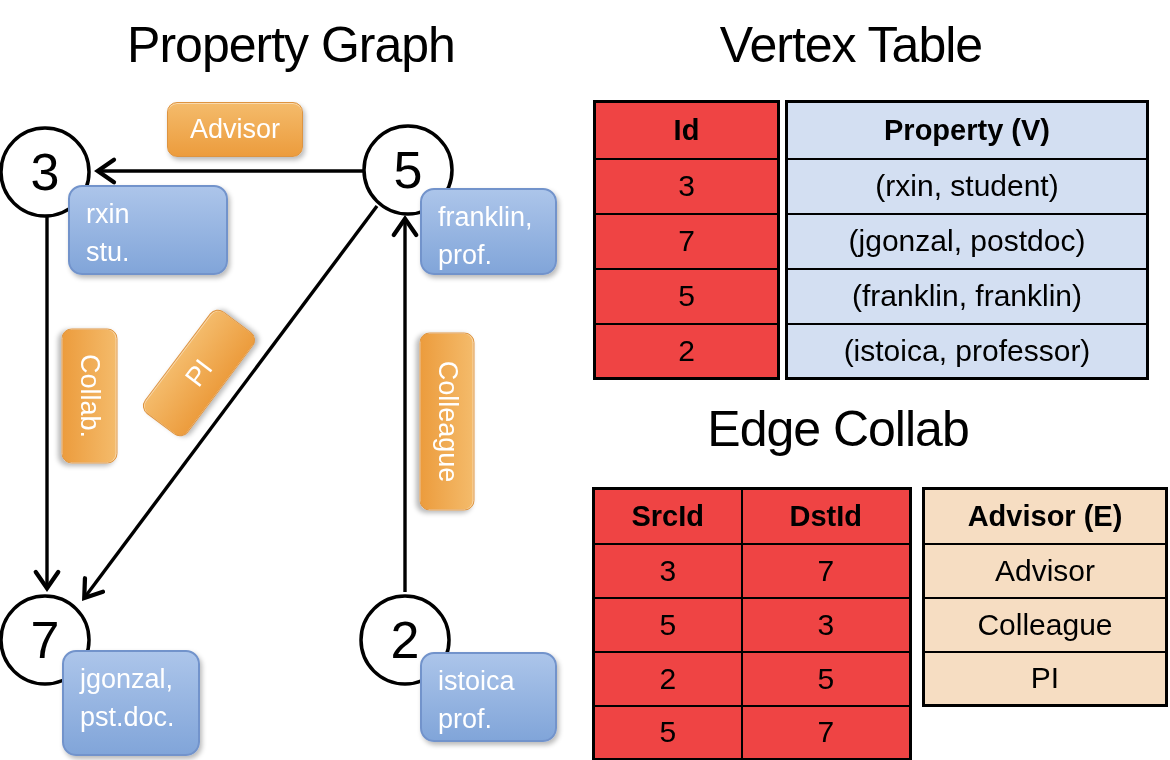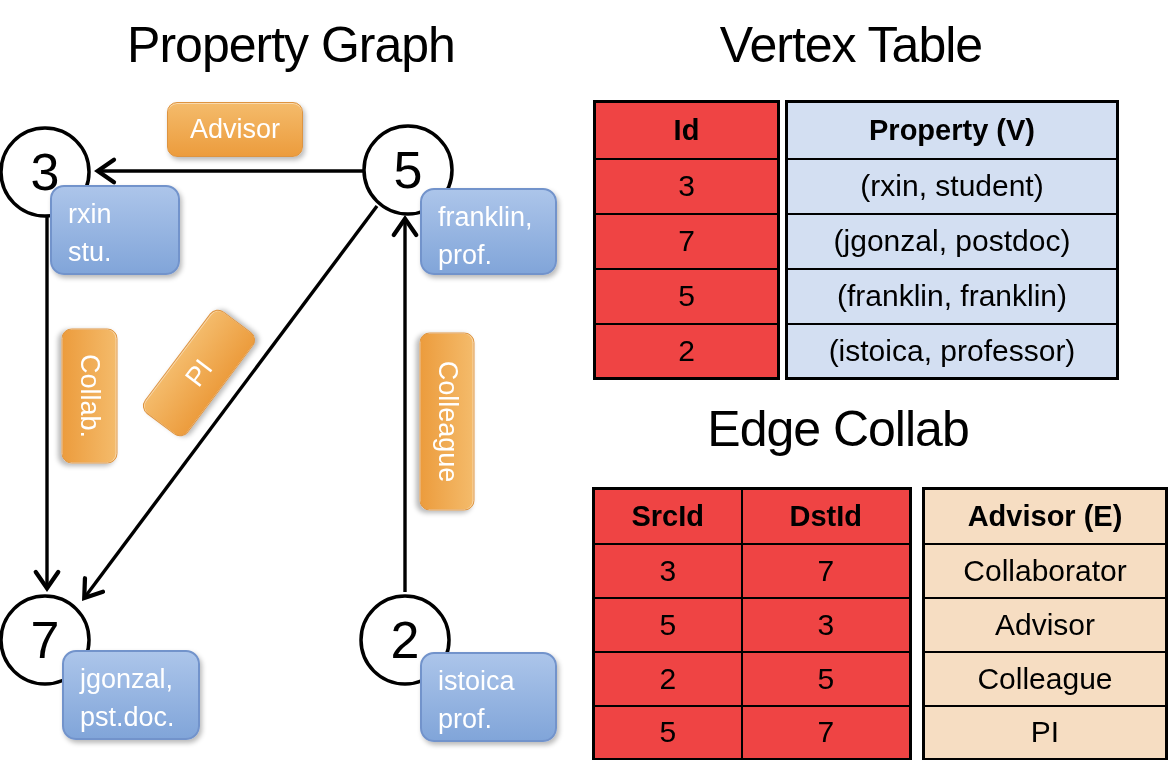--- a/index.html
+++ b/index.html
@@ -133,29 +133,29 @@
   <div class="node-num" style="left:1px;   top:142px;">3</div>
   <div class="node-num" style="left:364px; top:140px;">5</div>
   <div class="node-num" style="left:1px;   top:610px;">7</div>
   <div class="node-num" style="left:361px; top:610px;">2</div>
 
   <div class="edge-label" style="left:167px; top:102px; width:136px; height:55px;">Advisor</div>
   <div class="edge-label" style="left:22px; top:368px; width:135px; height:56px; transform:rotate(90deg);">Collab.</div>
   <div class="edge-label" style="left:135px; top:346px; width:128px; height:54px; transform:rotate(-53deg);">PI</div>
   <div class="edge-label" style="left:358px; top:394px; width:178px; height:55px; transform:rotate(90deg);">Colleague</div>
 
-  <div class="node-label" style="left:50px; top:185px; width:130px; height:90px;">
+  <div class="node-label" style="left:68px; top:185px; width:160px; height:90px;">
     <div>rxin</div>
     <div>stu.</div>
   </div>
   <div class="node-label" style="left:420px; top:188px; width:137px; height:87px;">
     <div>franklin,</div>
     <div>prof.</div>
   </div>
-  <div class="node-label" style="left:62px; top:650px; width:138px; height:90px;">
+  <div class="node-label" style="left:62px; top:650px; width:138px; height:106px;">
     <div>jgonzal,</div>
     <div>pst.doc.</div>
   </div>
   <div class="node-label" style="left:420px; top:652px; width:137px; height:90px;">
     <div>istoica</div>
     <div>prof.</div>
   </div>
 
   <div class="fig-title" style="left:571px; top:16px; width:560px;">Vertex Table</div>
 
@@ -172,21 +172,21 @@
         </tr>
     <tr>
           <td>5</td>
         </tr>
     <tr>
           <td>2</td>
         </tr>
   </tbody>
     </table>
 
-  <table class="fig-table vfill" style="left:785px; top:100px; width:334px;">
+  <table class="fig-table vfill" style="left:785px; top:100px; width:364px;">
     <tbody>
         <tr class="hrow">
           <th>Property (V)</th>
         </tr>
     <tr>
           <td>(rxin, student)</td>
         </tr>
     <tr>
           <td>(jgonzal, postdoc)</td>
         </tr>
@@ -225,23 +225,20 @@
     </tr>
   </tbody>
     </table>
 
   <table class="fig-table efill compact" style="left:922px; top:487px; width:246px;">
     <tbody>
         <tr class="hrow">
           <th>Advisor (E)</th>
         </tr>
     <tr>
-          <td>Collaborator</td>
-        </tr>
-    <tr>
           <td>Advisor</td>
         </tr>
     <tr>
           <td>Colleague</td>
         </tr>
     <tr>
           <td>PI</td>
         </tr>
   </tbody>
     </table>

